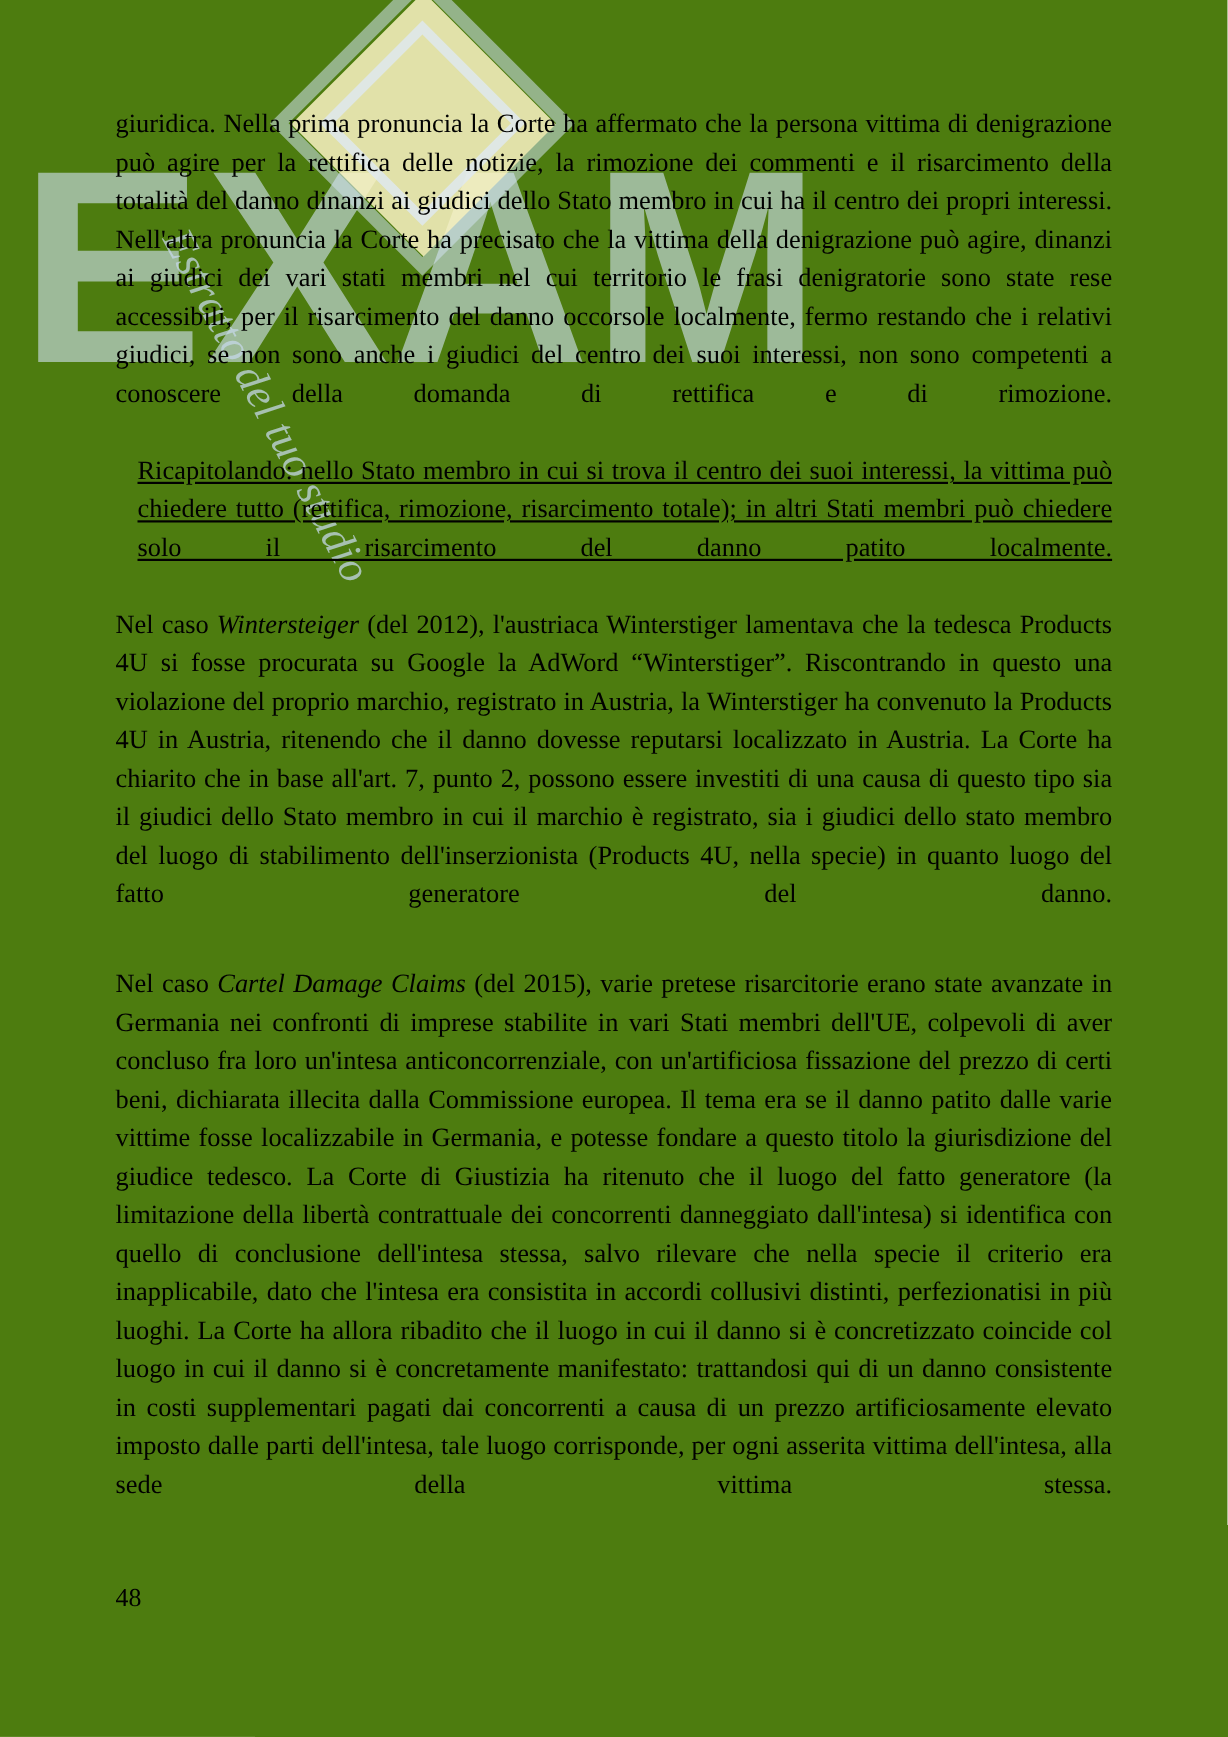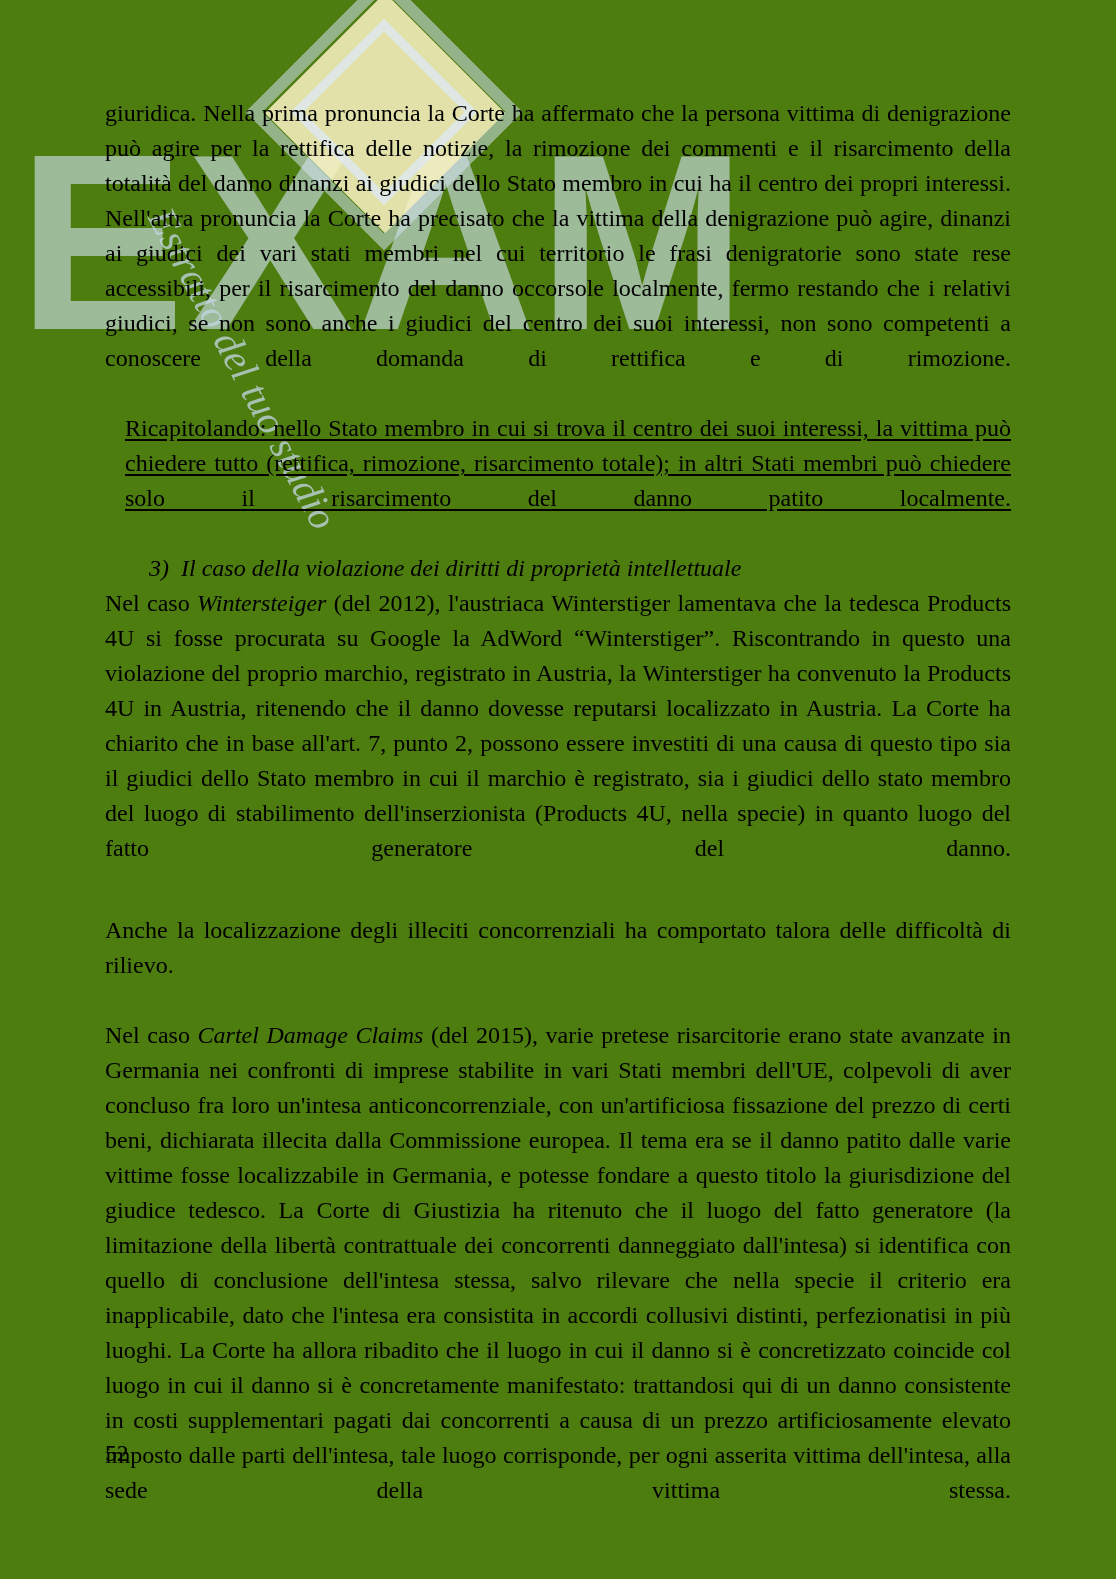--- a/index.html
+++ b/index.html
@@ -154,28 +154,26 @@
     <div class="wm-tagline">Estratto del tuo studio</div>
   </div>
 
   <div class="content">
 
     <p class="blk">giuridica. Nella prima pronuncia la Corte ha affermato che la persona vittima di denigrazione può agire per la rettifica delle notizie, la rimozione dei commenti e il risarcimento della totalità del danno dinanzi ai giudici dello Stato membro in cui ha il centro dei propri interessi. Nell'altra pronuncia la Corte ha precisato che la vittima della denigrazione può agire, dinanzi ai giudici dei vari stati membri nel cui territorio le frasi denigratorie sono state rese accessibili, per il risarcimento del danno occorsole localmente, fermo restando che i relativi giudici, se non sono anche i giudici del centro dei suoi interessi, non sono competenti a conoscere della domanda di rettifica e di rimozione.</p>
 
     <p class="blk underlined">Ricapitolando: nello Stato membro in cui si trova il centro dei suoi interessi, la vittima può chiedere tutto (rettifica, rimozione, risarcimento totale); in altri Stati membri può chiedere solo il risarcimento del danno patito  localmente.</p>
 
     <div class="gap-sm"></div>
-    <p class="heading"><span class="num">3)</span>&nbsp; <span class="ttl">Il caso della violazione dei diritti di proprietà intellettuale</span></p>
 
 
     <p class="blk"><span>Nel caso </span><i>Wintersteiger</i><span> (del 2012), l'austriaca Winterstiger lamentava che la tedesca Products 4U si fosse procurata su Google la AdWord “Winterstiger”. Riscontrando in questo una violazione del proprio marchio, registrato in Austria, la Winterstiger ha convenuto la Products 4U in Austria, ritenendo che il danno dovesse reputarsi localizzato in Austria. La Corte ha chiarito che in base all'art. 7, punto 2, possono essere investiti di una causa di questo tipo sia il giudici dello Stato membro in cui il marchio è registrato, sia i giudici dello stato membro del luogo di stabilimento dell'inserzionista (Products 4U, nella specie) in quanto luogo del fatto generatore del danno.</span></p>
 
     <div class="gap-md"></div>
 
-    <p class="blk">Anche la localizzazione degli illeciti concorrenziali ha comportato talora delle difficoltà di rilievo.</p>
 
     <p class="blk"><span>Nel caso </span><i>Cartel Damage Claims</i><span> (del 2015), varie pretese risarcitorie erano state avanzate in Germania nei confronti di imprese stabilite in vari Stati membri dell'UE, colpevoli di aver concluso fra loro un'intesa anticoncorrenziale, con un'artificiosa fissazione del prezzo di certi beni, dichiarata illecita dalla Commissione europea. Il tema era se il danno patito dalle varie vittime fosse localizzabile in Germania, e potesse fondare a questo titolo la giurisdizione del giudice tedesco. La Corte di Giustizia ha ritenuto che il luogo del fatto generatore (la limitazione della libertà contrattuale dei concorrenti danneggiato dall'intesa) si identifica con quello di conclusione dell'intesa stessa, salvo rilevare che nella specie il criterio era inapplicabile, dato che l'intesa era consistita in accordi collusivi distinti, perfezionatisi in più luoghi. La Corte ha allora ribadito che il luogo in cui il danno si è concretizzato coincide col luogo in cui il danno si è concretamente manifestato: trattandosi qui di un danno consistente in costi supplementari pagati dai concorrenti a causa di un prezzo artificiosamente elevato imposto dalle parti dell'intesa, tale luogo corrisponde, per ogni asserita vittima dell'intesa, alla sede della vittima stessa.</span></p>
 
   </div>
 
-  <div class="pagenum">52</div>
+  <div class="pagenum">48</div>
 
 </div>
 
 </body></html>

